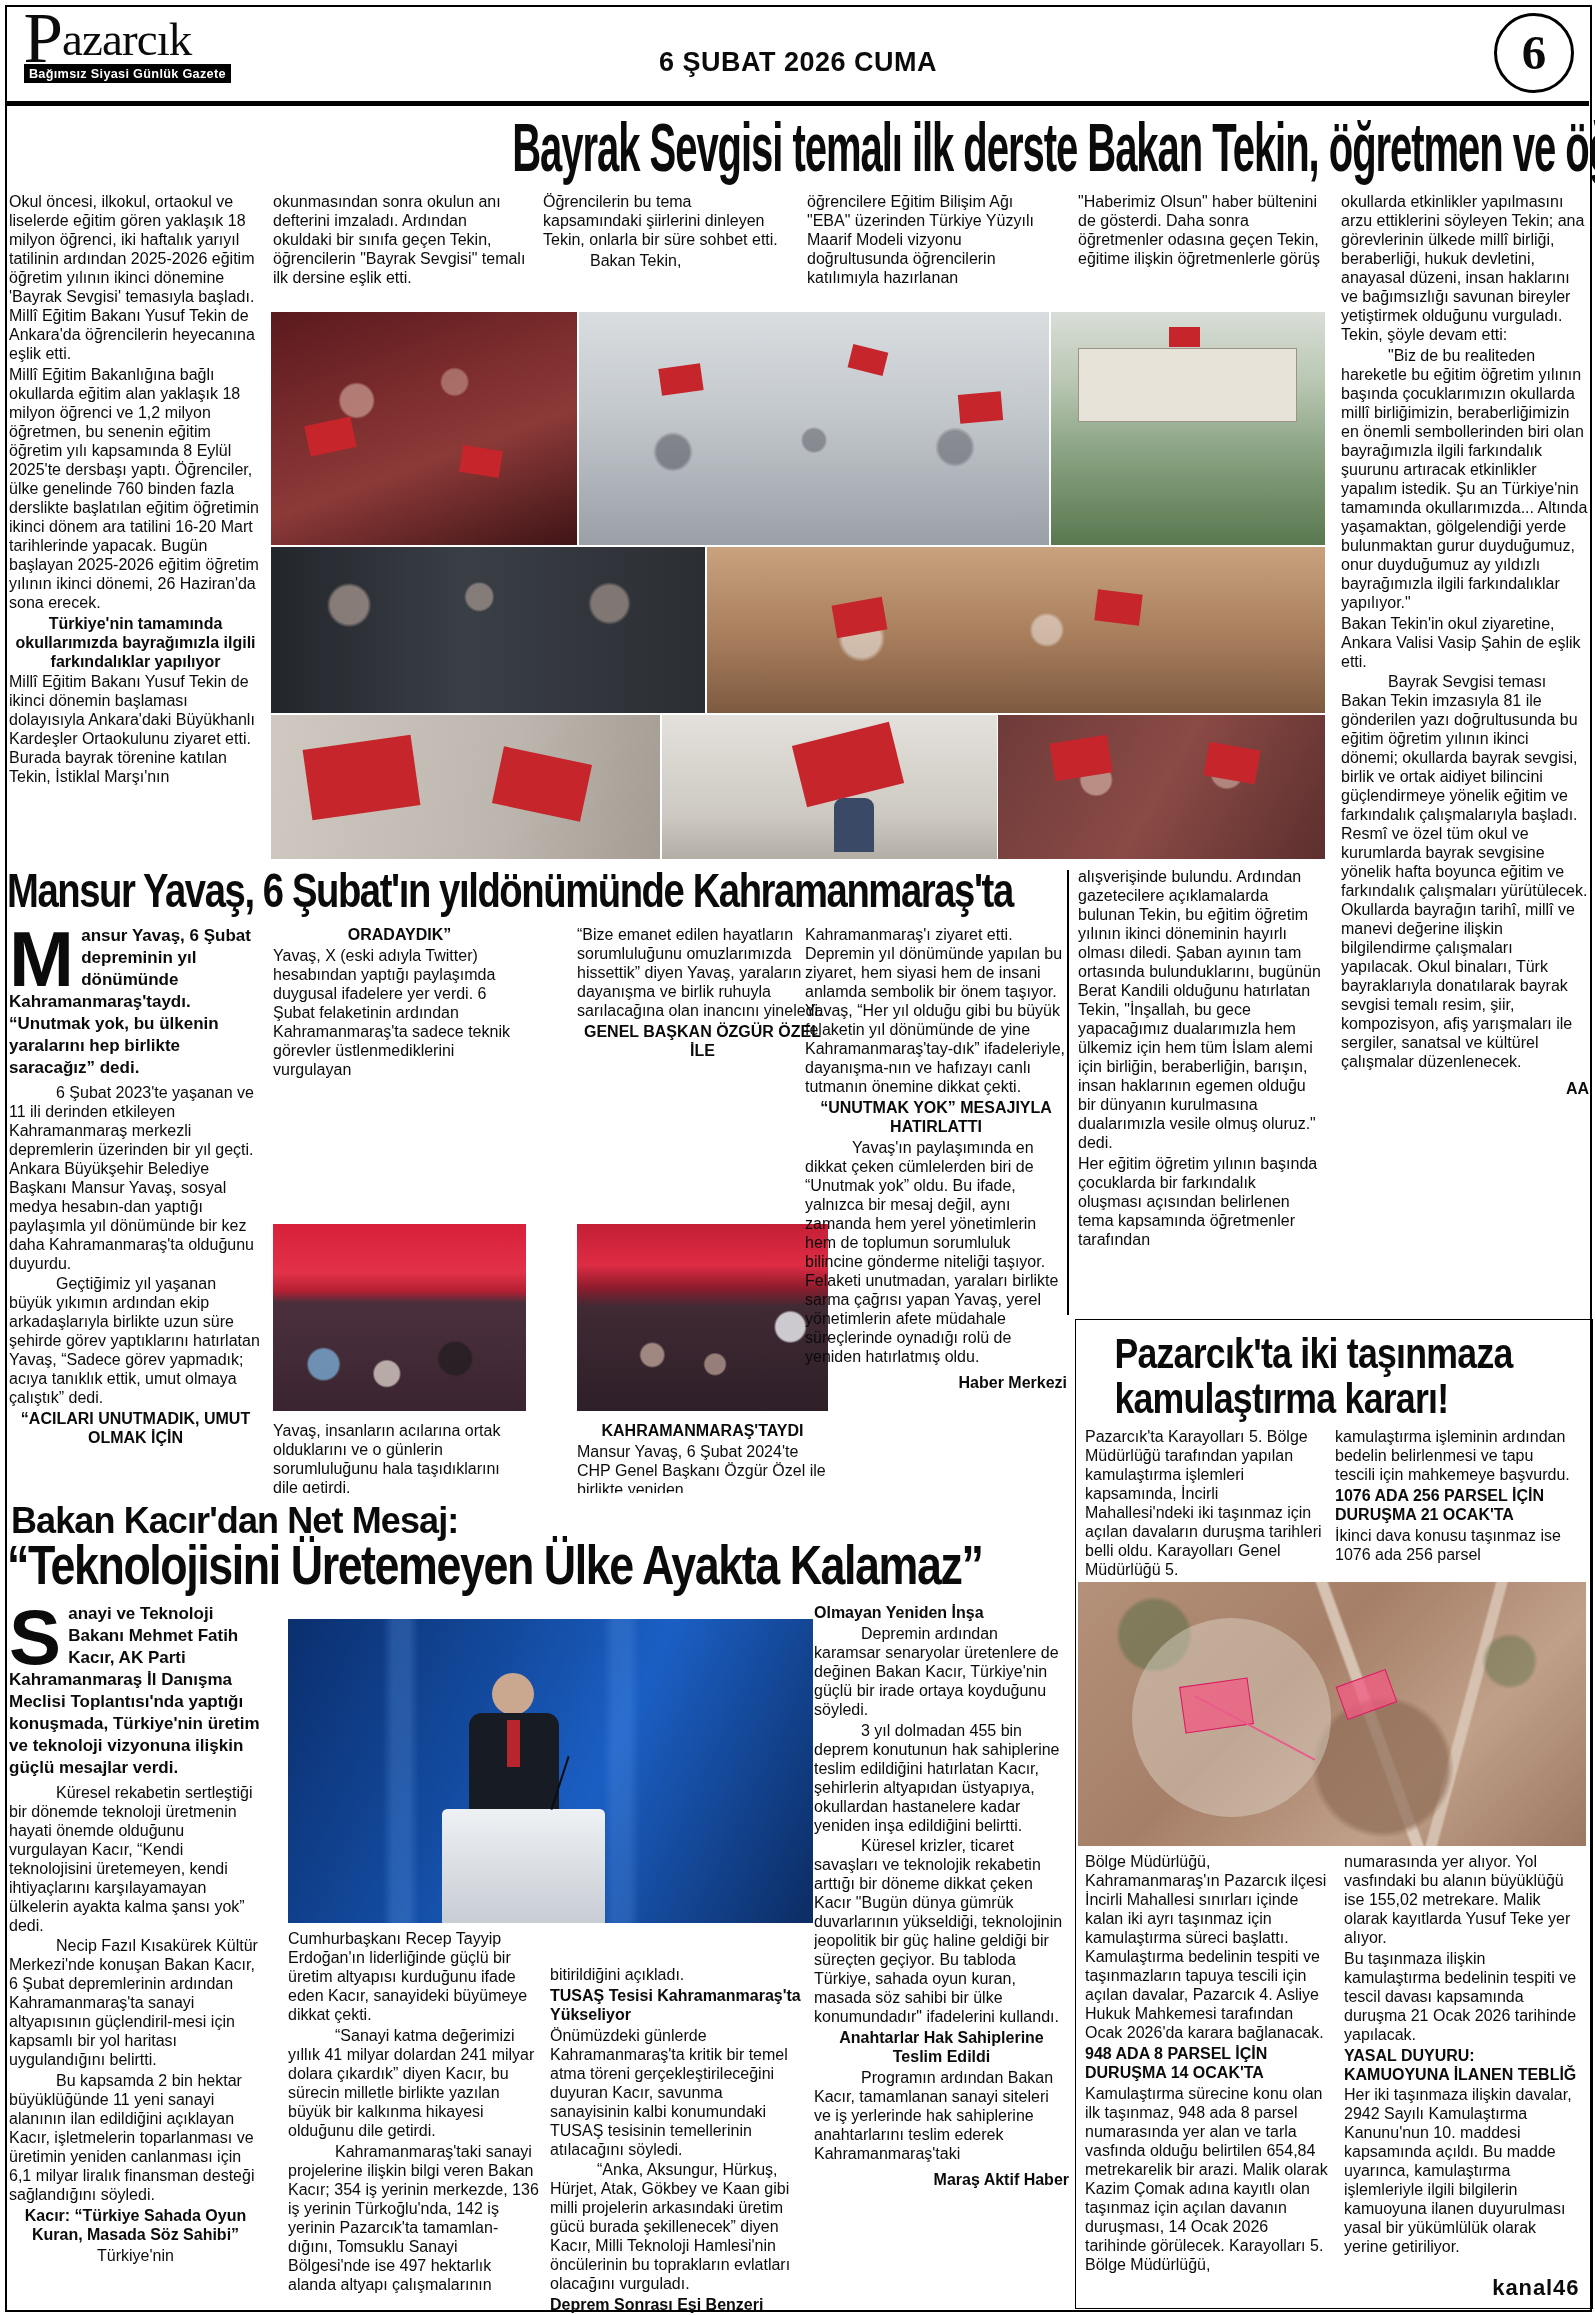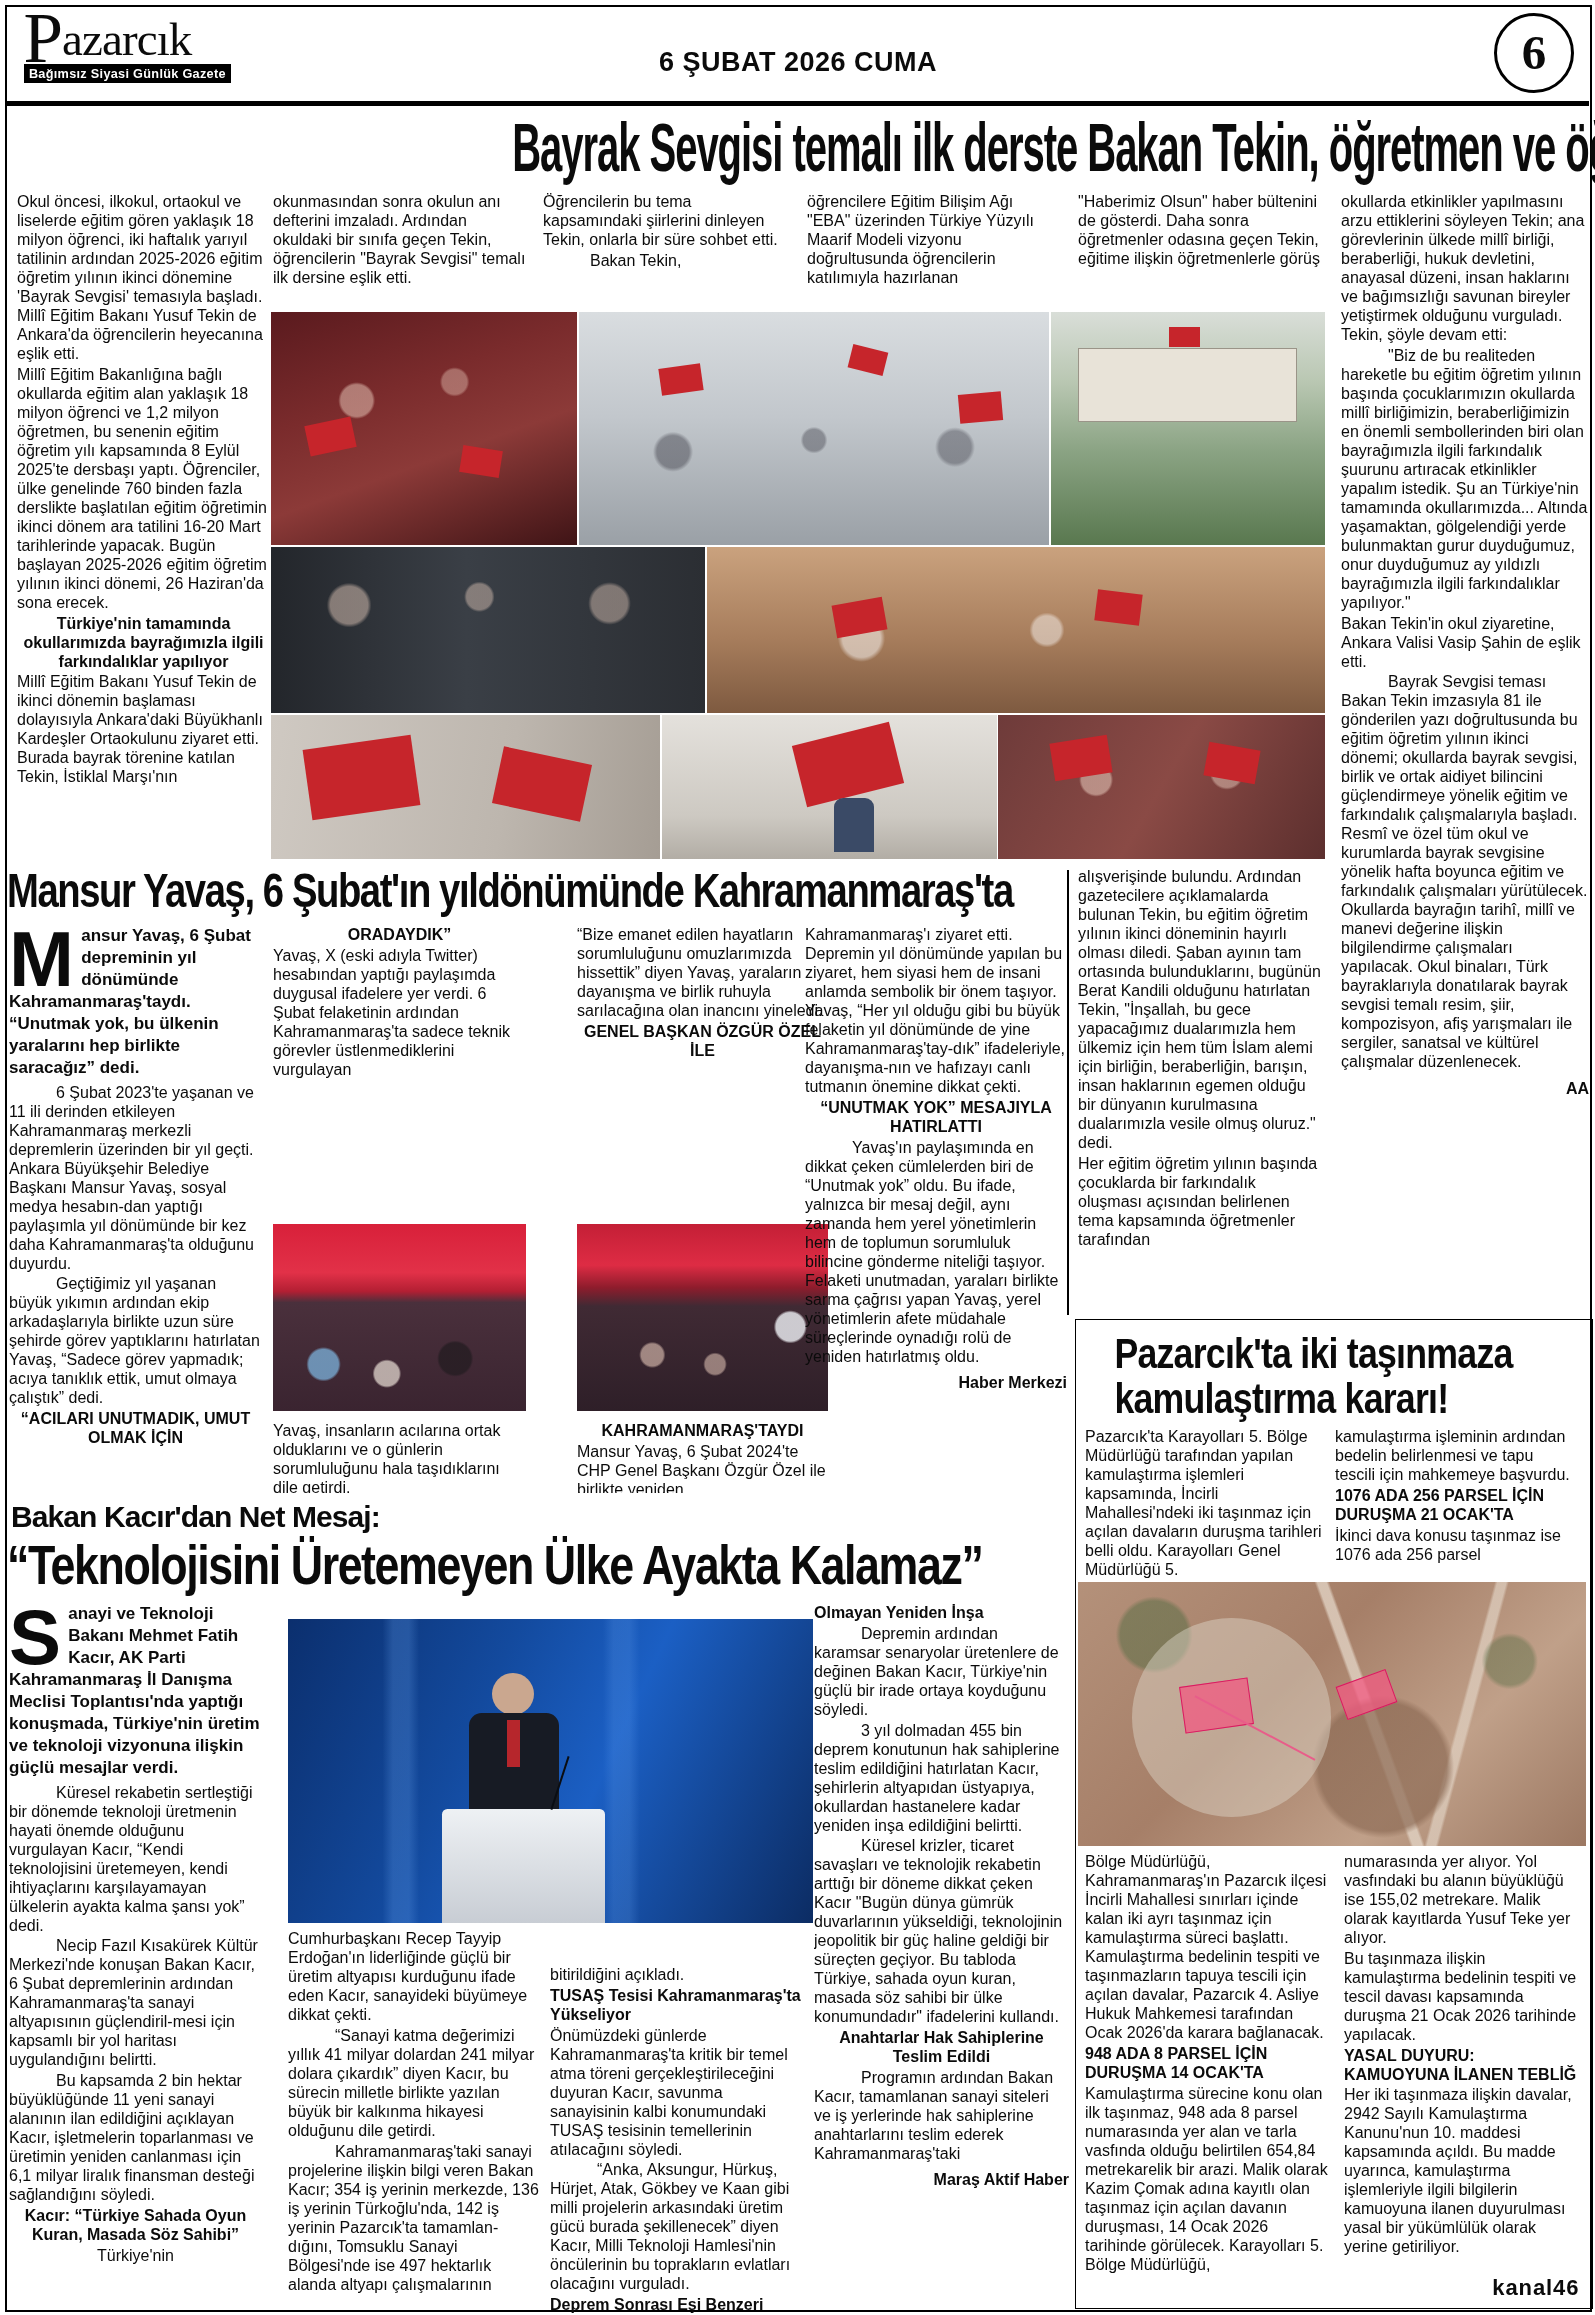--- a/index.html
+++ b/index.html
@@ -18,21 +18,21 @@
            display:flex;align-items:center;justify-content:center;font-family:"Liberation Serif",serif;
            font-weight:bold;font-size:49px;}
   .rule-header{position:absolute;left:7.2px;right:7.2px;top:101px;height:4.5px;background:#000;}
 
   
   .condense{display:inline-block;white-space:nowrap;font-weight:bold;letter-spacing:-1.8px;}
   .h1wrap{position:absolute;left:0;top:110px;width:1596px;text-align:center;font-size:69px;line-height:76px;}
   .h1wrap .condense{transform:scaleX(.58);transform-origin:center;}
   .h2wrap{position:absolute;left:7.2px;top:865px;width:1064px;font-size:49px;line-height:51px;overflow:visible;}
   .h2wrap .condense{transform:scaleX(.78);transform-origin:left center;}
-  .kicker{position:absolute;left:11px;top:1500px;font-weight:bold;font-size:30px;letter-spacing:-0.9px;}
+  .kicker{position:absolute;left:11px;top:1500px;font-weight:bold;font-size:36px;letter-spacing:-0.9px;}
   .h3wrap{position:absolute;left:7.2px;top:1536px;width:1064px;font-size:56px;line-height:58px;}
   .h3wrap .condense{transform:scaleX(.80);transform-origin:left center;}
 
   
   .col{position:absolute;font-size:16px;line-height:19px;overflow:hidden;}
   .col p{margin:0 0 1.8px 0;}
   p.ind{text-indent:47px;}
   p.b{font-weight:bold;}
   p.bc{font-weight:bold;text-align:center;}
   p.br{font-weight:bold;text-align:right;margin-top:7.2px;}
@@ -66,21 +66,21 @@
     <div class="logo-bar">Bağımsız Siyasi Günlük Gazete</div>
   </div>
   <div class="date">6 ŞUBAT 2026 CUMA</div>
   <div class="pagenum">
       <span>6</span>
     </div>
   <div class="rule-header"></div>
 
   <div class="h1wrap"><span class="condense">Bayrak Sevgisi temalı ilk derste Bakan Tekin, öğretmen ve öğrencilerle buluştu</span></div>
 
-  <div class="col" style="left:17px;top:192px;width:253px;height:674px;">
+  <div class="col" style="left:9px;top:192px;width:253px;height:674px;">
       <p>Okul öncesi, ilkokul, ortaokul ve liselerde eğitim gören yaklaşık 18 milyon öğrenci, iki haftalık yarıyıl tatilinin ardından 2025-2026 eğitim öğretim yılının ikinci dönemine 'Bayrak Sevgisi' temasıyla başladı. Millî Eğitim Bakanı Yusuf Tekin de Ankara'da öğrencilerin heyecanına eşlik etti.</p>
       <p>Millî Eğitim Bakanlığına bağlı okullarda eğitim alan yaklaşık 18 milyon öğrenci ve 1,2 milyon öğretmen, bu senenin eğitim öğretim yılı kapsamında 8 Eylül 2025'te dersbaşı yaptı. Öğrenciler, ülke genelinde 760 binden fazla derslikte başlatılan eğitim öğretimin ikinci dönem ara tatilini 16-20 Mart tarihlerinde yapacak. Bugün başlayan 2025-2026 eğitim öğretim yılının ikinci dönemi, 26 Haziran'da sona erecek.</p>
       <p class="bc">Türkiye'nin tamamında okullarımızda bayrağımızla ilgili farkındalıklar yapılıyor</p>
       <p>Millî Eğitim Bakanı Yusuf Tekin de ikinci dönemin başlaması dolayısıyla Ankara'daki Büyükhanlı Kardeşler Ortaokulunu ziyaret etti. Burada bayrak törenine katılan Tekin, İstiklal Marşı'nın</p>
     </div>
   <div class="col" style="left:273px;top:192px;width:253px;height:119px;">
       <p>okunmasından sonra okulun anı defterini imzaladı. Ardından okuldaki bir sınıfa geçen Tekin, öğrencilerin "Bayrak Sevgisi" temalı ilk dersine eşlik etti.</p>
     </div>
   <div class="col" style="left:543px;top:192px;width:249px;height:119px;">
       <p>Öğrencilerin bu tema kapsamındaki şiirlerini dinleyen Tekin, onlarla bir süre sohbet etti.</p>

